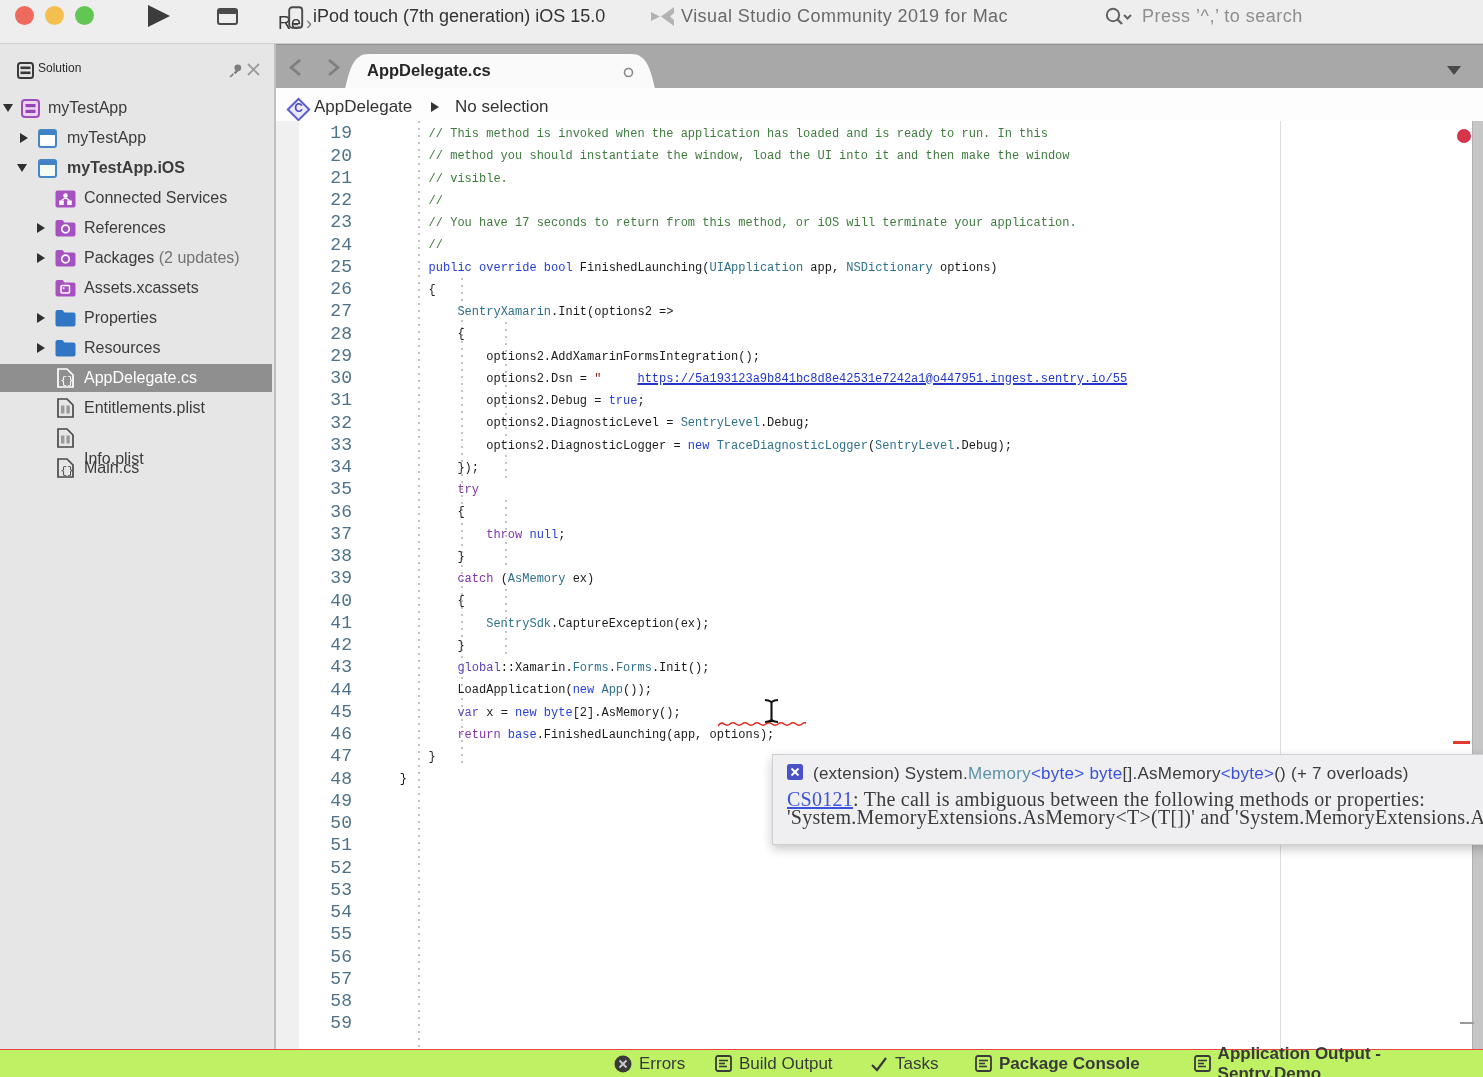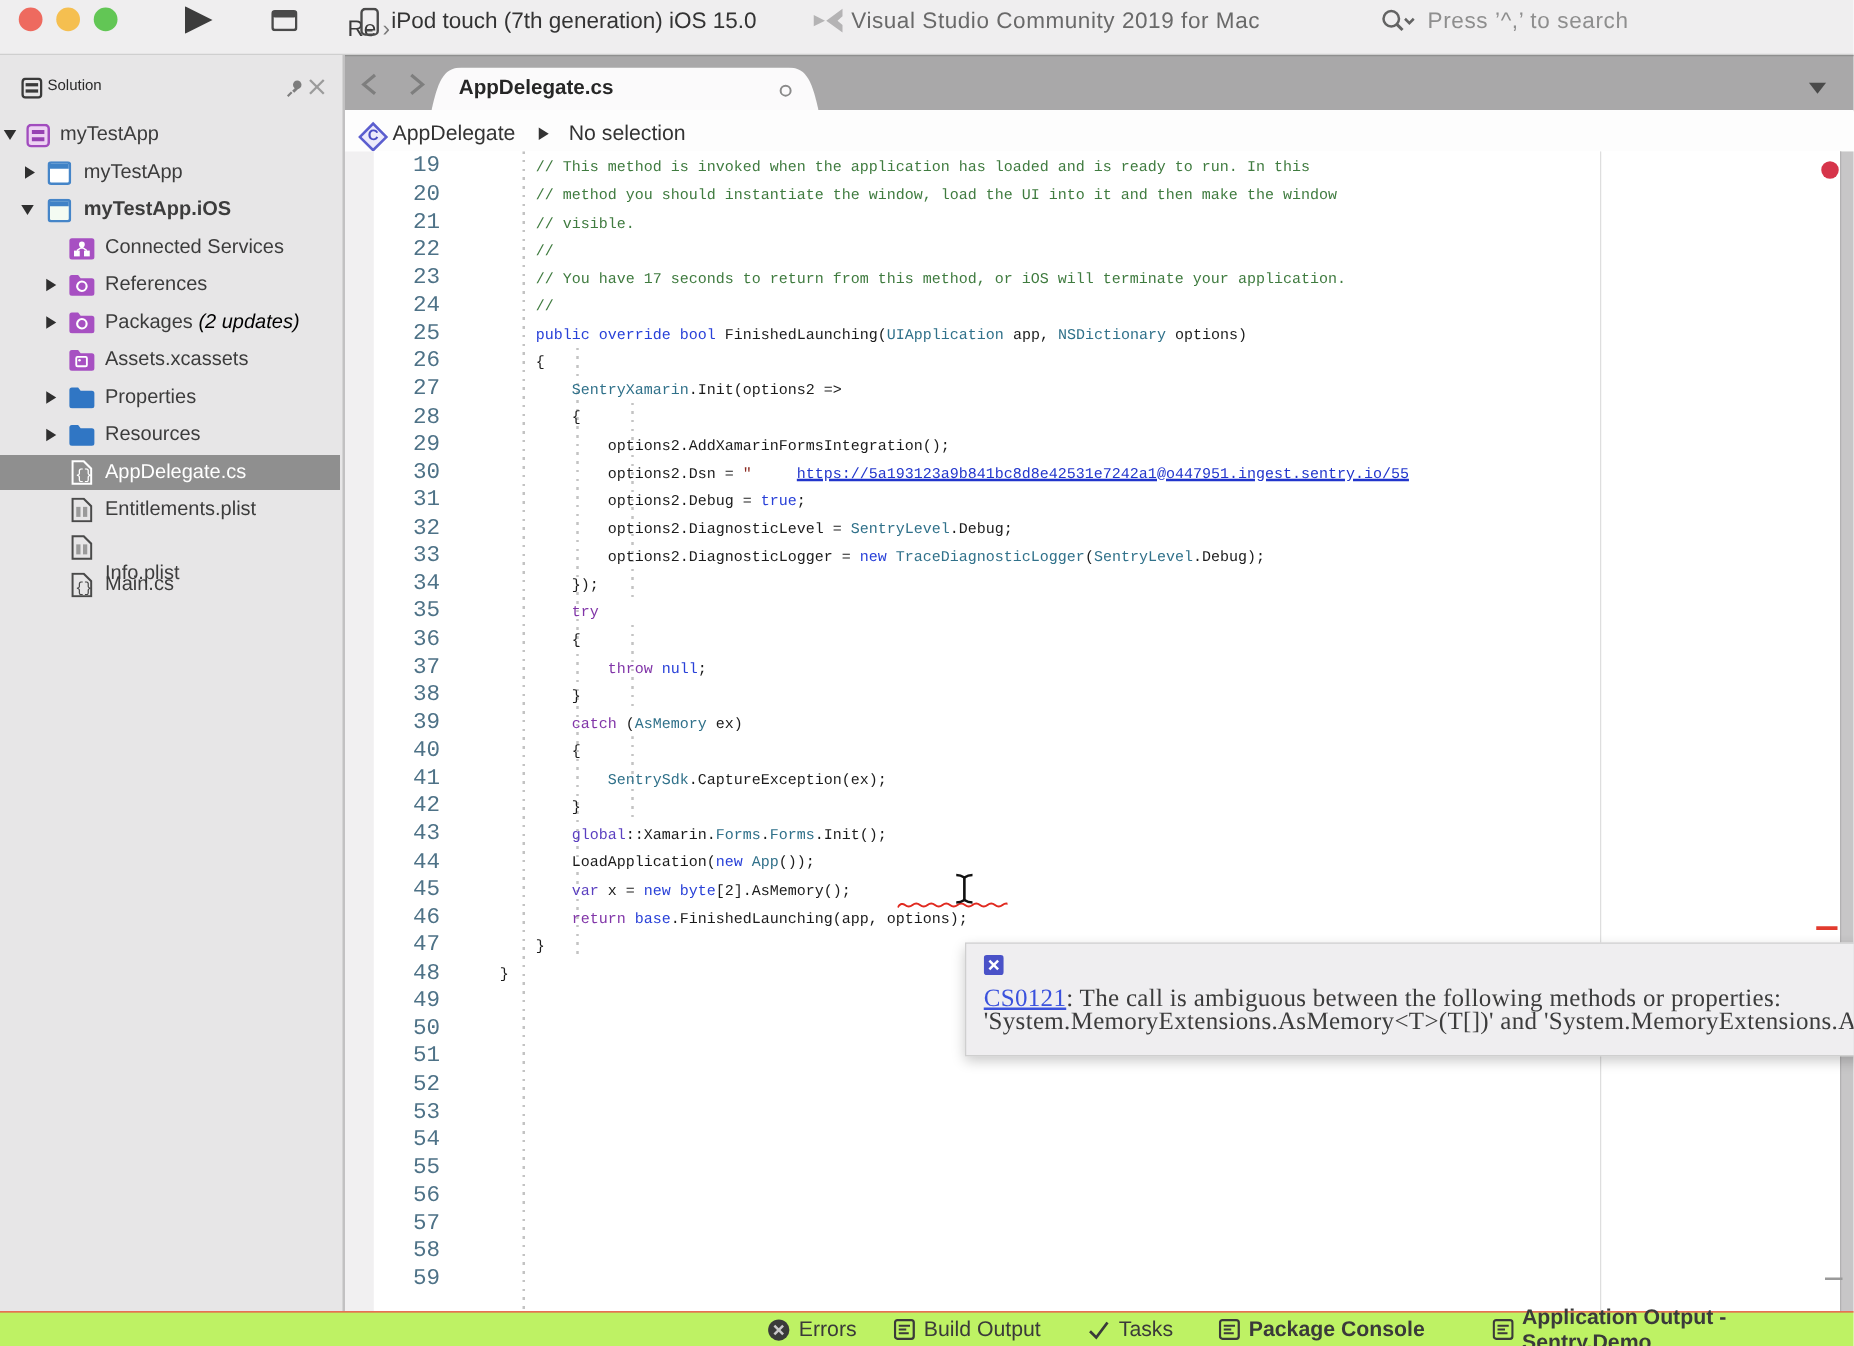--- a/index.html
+++ b/index.html
@@ -116,21 +116,21 @@
       <path d="M0.5,3 a2,2 0 0 1 2,-2 h5 l2,2.5 h9 a2,2 0 0 1 2,2 v10 a2,2 0 0 1 -2,2 h-16 a2,2 0 0 1 -2,-2 Z" fill="#a750c2"></path>
       <circle cx="10.5" cy="10" r="3.8" fill="none" stroke="#fff" stroke-width="1.7"></circle>
     </svg>
   <div class="tx" style="left:84px;top:175px;">References</div>
 
   <div class="tri r abs" style="left:37px;top:208.5px;"></div>
   <svg class="abs" style="left:55px;top:205px;" width="21" height="18">
       <path d="M0.5,3 a2,2 0 0 1 2,-2 h5 l2,2.5 h9 a2,2 0 0 1 2,2 v10 a2,2 0 0 1 -2,2 h-16 a2,2 0 0 1 -2,-2 Z" fill="#a750c2"></path>
       <circle cx="10.5" cy="10" r="3.8" fill="none" stroke="#fff" stroke-width="1.7"></circle>
     </svg>
-  <div class="tx" style="left:84px;top:205px;">Packages <span style="color:#000000;font-style:italic;">(2 updates)</span></div>
+  <div class="tx" style="left:84px;top:205px;">Packages <span style="color:#737373;">(2 updates)</span></div>
 
   <svg class="abs" style="left:55px;top:235px;" width="21" height="18">
       <path d="M0.5,3 a2,2 0 0 1 2,-2 h5 l2,2.5 h9 a2,2 0 0 1 2,2 v10 a2,2 0 0 1 -2,2 h-16 a2,2 0 0 1 -2,-2 Z" fill="#a750c2"></path>
       <rect x="6" y="6.5" width="8.5" height="7.5" rx="1" fill="none" stroke="#fff" stroke-width="1.5"></rect>
       <circle cx="8.6" cy="9.2" r="1" fill="#fff"></circle>
     </svg>
   <div class="tx" style="left:84px;top:235px;">Assets.xcassets</div>
 
   <div class="tri r abs" style="left:37px;top:268.5px;"></div>
   <svg class="abs" style="left:55px;top:265px;" width="21" height="18">
@@ -293,20 +293,21 @@
       </g>
     </svg>
   <div class="abs" id="tooltip" style="left:496px;top:633px;width:720px;height:89px;background:#efeef0;border:1px solid #cfcfcf;box-shadow:0 4px 10px rgba(0,0,0,0.22);font-size:17px;color:#3c3c3c;letter-spacing:0.25px;">
     <svg class="abs" style="left:14px;top:9px;" width="16" height="16">
         <rect width="16" height="16" rx="2.5" fill="#4a52c8"></rect>
         <g stroke="#fff" stroke-width="2">
           <line x1="4.5" y1="4.5" x2="11.5" y2="11.5"></line>
           <line x1="11.5" y1="4.5" x2="4.5" y2="11.5"></line>
         </g>
       </svg>
+    <div class="abs" style="left:40px;top:9px;white-space:nowrap;">(extension) System.<span style="color:#5b93a8;">Memory</span><span style="color:#3b52dd;">&lt;byte&gt;</span> <span style="color:#3b52dd;">byte</span>[].AsMemory<span style="color:#3b52dd;">&lt;byte&gt;</span>() (+ 7 overloads)</div>
     <div class="abs" style="left:14px;top:36px;line-height:17.5px;font-size:20px;white-space:nowrap;font-family:Liberation Serif, serif;"><span style="color:#3b52dd;text-decoration:underline;">CS0121</span>: The call is ambiguous between the following methods or properties:<br>'System.MemoryExtensions.AsMemory&lt;T&gt;(T[])' and 'System.MemoryExtensions.AsMemo</div>
   </div>
 </div>
 <div class="abs" id="bottombar">
   <div class="bitem" style="left:614px;"><svg width="18" height="18" style="margin-right:7px;">
         <circle cx="9" cy="9" r="8.5" fill="#3a3a3a"></circle>
         <g stroke="#c9c8c9" stroke-width="2">
           <line x1="5.5" y1="5.5" x2="12.5" y2="12.5"></line>
           <line x1="12.5" y1="5.5" x2="5.5" y2="12.5"></line>
         </g>

